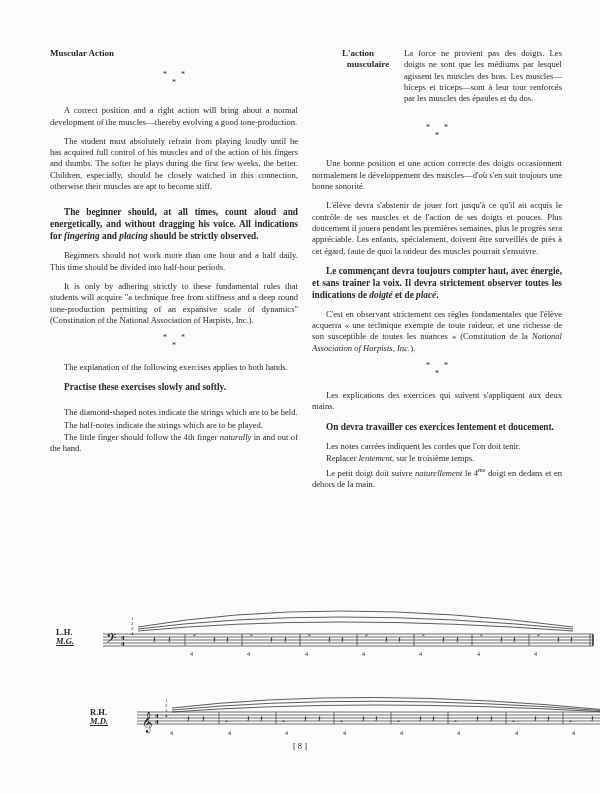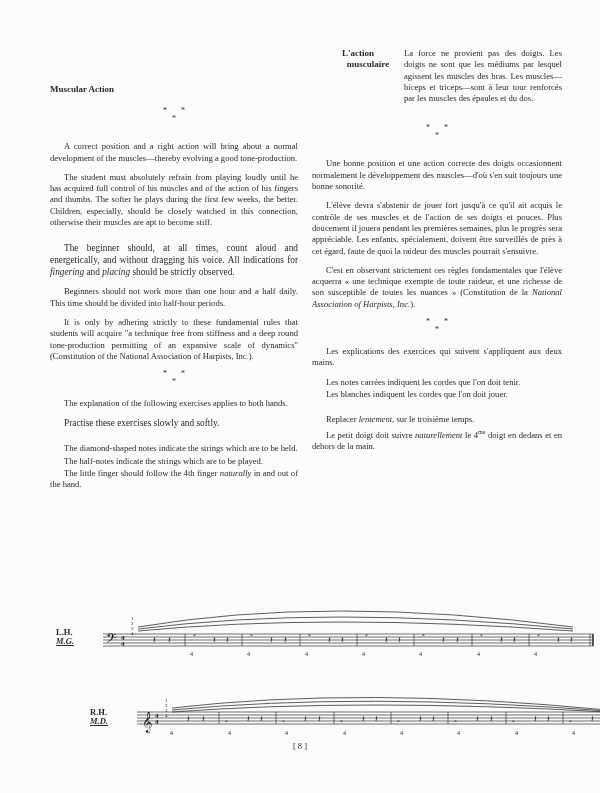--- a/index.html
+++ b/index.html
@@ -5,28 +5,28 @@
   html, body { margin:0; padding:0; }
   body {
     width:600px; height:793px; background:#fbfbf9; position:relative; overflow:hidden;
     font-family: "Liberation Serif", "DejaVu Serif", serif; color:#2a2a2a;
   }
   .col { position:absolute; top:48px; width:248px; font-size:8.6px; line-height:11.3px; }
   .col.left { left:50px; }
   .col.right { left:312px; width:250px; }
   .head-row { display:flex; }
   .side-label { font-weight:bold; font-size:9px; line-height:11.3px; flex:0 0 auto; }
-  .left .side-label { width:84px;margin-top:36px; }
+  .left .side-label { width:84px; }
   .right .side-label { width:92px;text-align:center; }
   .right .side-label .l2 { display:block; padding-left:20px; }
   .head-text { flex:1; text-align:justify; }
   .stars { text-align:center; font-size:8px; line-height:8px; margin:12px 0 18px; letter-spacing:0; }
   .stars .r1 { display:block; word-spacing:12px; }
   p { margin:0 0 8px 0; text-align:justify; text-indent:14px; }
-  p.bold { font-weight:normal; font-size:9.3px; line-height:12px; }
+  p.bold { font-weight:bold; font-size:9.3px; line-height:12px; }
   p.tight { margin-bottom:1px; }
   p.gap { margin-bottom:14px; }
   i { font-style:italic; }
   .notation { position:absolute; left:0; width:600px;padding-left:28px; }
   .staff-label { position:absolute; font-size:8.5px; line-height:9px; font-weight:bold; }
   .staff-label .it { font-style:italic;text-decoration:underline; }
   .page-num { position:absolute; top:741px; left:0; width:600px; text-align:center; font-size:8.5px; }
 </style>
 </head>
 <body>
@@ -50,25 +50,26 @@
 </div>
 
 <div class="col right">
   <div class="head-row">
     <div class="side-label"><span>L'action</span><span class="l2">musculaire</span></div>
     <div class="head-text">La force ne provient pas des doigts. Les doigts ne sont que les médiums par lesquel agissent les muscles des bras. Les muscles—biceps et triceps—sont à leur tour renforcés par les muscles des épaules et du dos.</div>
   </div>
   <div class="stars" style="margin-top:20px"><span class="r1">* *</span>*</div>
   <p>Une bonne position et une action correcte des doigts occasionnent normalement le développement des muscles—d'où s'en suit toujours une bonne sonorité.</p>
   <p>L'élève devra s'abstenir de jouer fort jusqu'à ce qu'il ait acquis le contrôle de ses muscles et de l'action de ses doigts et pouces. Plus doucement il jouera pendant les premières semaines, plus le progrès sera appréciable. Les enfants, spécialement, doivent être surveillés de près à cet égard, faute de quoi la raideur des muscles pourrait s'ensuivre.</p>
+  <p class="bold"><span>Le commençant devra toujours compter haut, avec énergie, et sans traîner la voix. Il devra strictement observer toutes les indications de </span><i>doigté</i><span> et de </span><i>placé</i><span>.</span></p>
   <p><span>C'est en observant strictement ces règles fondamentales que l'élève acquerra « une technique exempte de toute raideur, et une richesse de son susceptible de toutes les nuances » (Constitution de la </span><i>National Association of Harpists, Inc.</i><span>).</span></p>
   <div class="stars" style="margin:6px 0 12px"><span class="r1">* *</span>*</div>
   <p>Les explications des exercices qui suivent s'appliquent aux deux mains.</p>
+  <p class="bold">On devra travailler ces exercices lentement et doucement.</p>
   <p class="tight">Les notes carrées indiquent les cordes que l'on doit tenir.</p>
-  <p class="gap">Les blanches indiquent les cordes que l'on doit jouer.</p>
   <p class="tight"><span>Replacer </span><i>lentement</i><span>, sur le troisième temps.</span></p>
   <p class="tight"><span>Le petit doigt doit suivre </span><i>naturellement</i><span> le 4</span><sup style="font-size:6px">me</sup><span> doigt en dedans et en dehors de la main.</span></p>
 </div>
 
 <div class="notation" style="top:600px;height:60px;">
   <div class="staff-label" style="left:56px;top:28px;">
     <div>L.H.</div>
     <div class="it">M.G.</div>
   </div>
   <svg width="600" height="60">

